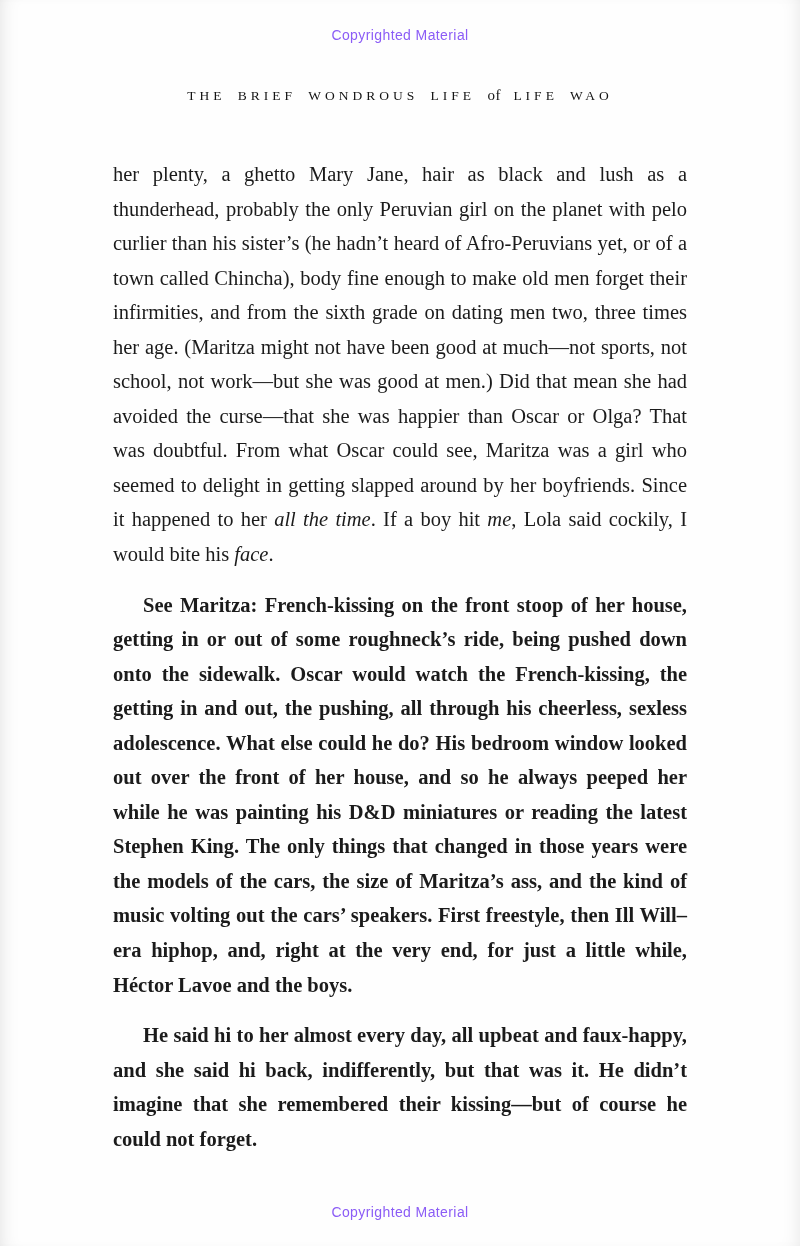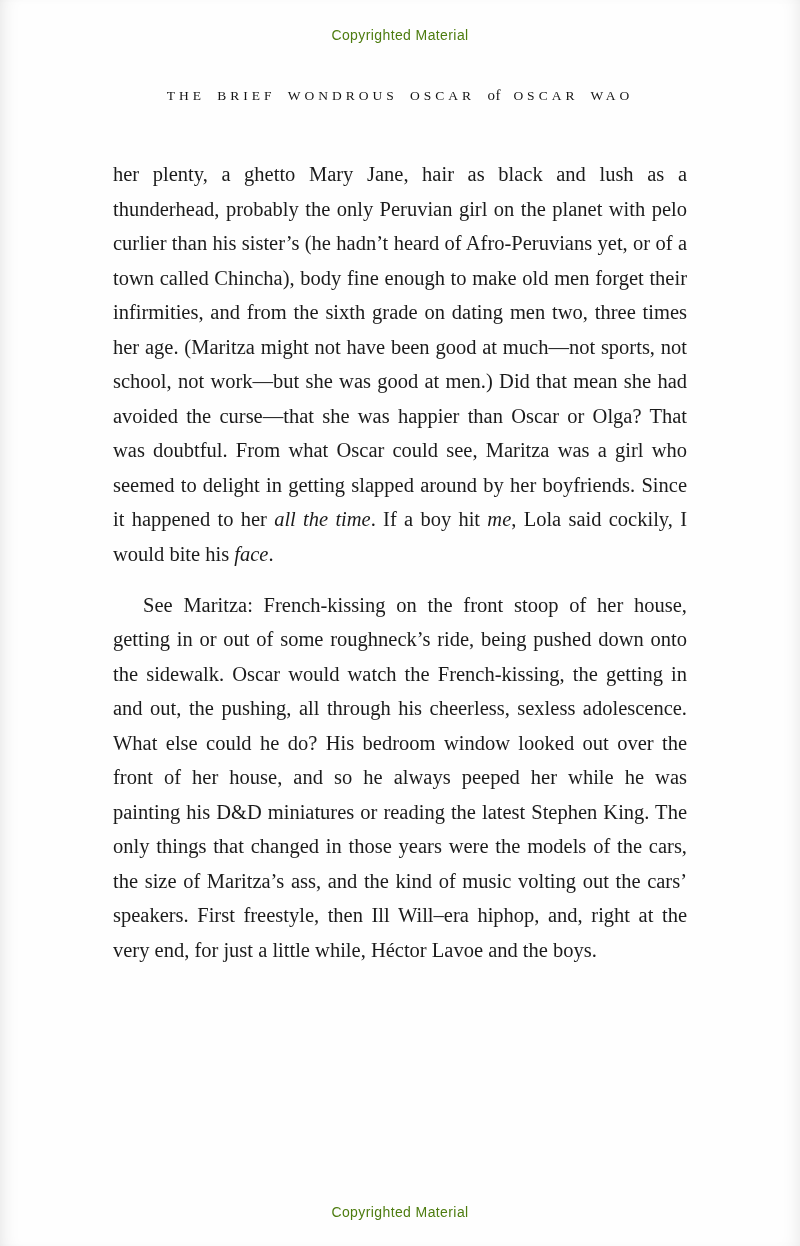--- a/index.html
+++ b/index.html
@@ -20,21 +20,21 @@
     box-sizing: border-box;
   }
   .copyright-notice {
     position: absolute;
     left: 0;
     width: 100%;
     text-align: center;
     font-family: "Liberation Sans", sans-serif;
     font-size: 14px;
     letter-spacing: 0.4px;
-    color: #4d7c0f;
+    color: #8b5cf6;
   }
   .copyright-notice.top { top: 27px; }
   .copyright-notice.bottom { bottom: 26px; }
 
   .running-header {
     position: absolute;
     top: 86px;
     left: 0;
     width: 100%;
     text-align: center;
@@ -59,31 +59,32 @@
     width: 606px;
     font-size: 20.5px;
     line-height: 34.55px;
     text-align: justify;
     color: #1b1b1b;
   }
   .body-text p {
     margin: 16px;
     padding: 0;
   }
-  .body-text p.indent { text-indent: 30px; }
+  .body-text p.indent { text-indent: 30px; font-weight: bold; }
   .body-text p.no-indent { text-indent: 0; }
   .body-text .em { font-style: italic; }
 </style>
 </head>
 <body>
 
 <div class="book-page">
   <div class="copyright-notice top">Copyrighted Material</div>
 
-  <div class="running-header"><span class="caps">THE BRIEF WONDROUS OSCAR </span><span class="italic">of</span><span class="caps"> OSCAR WAO</span></div>
+  <div class="running-header"><span class="caps">THE BRIEF WONDROUS LIFE </span><span class="italic">of</span><span class="caps"> LIFE WAO</span></div>
 
   <div class="body-text">
       <p class="no-indent"><span>her plenty, a ghetto Mary Jane, hair as black and lush as a thunderhead, probably the only Peruvian girl on the planet with pelo curlier than his sister’s (he hadn’t heard of Afro-Peruvians yet, or of a town called Chincha), body fine enough to make old men forget their infirmities, and from the sixth grade on dating men two, three times her age. (Maritza might not have been good at much—not sports, not school, not work—but she was good at men.) Did that mean she had avoided the curse—that she was happier than Oscar or Olga? That was doubtful. From what Oscar could see, Maritza was a girl who seemed to delight in getting slapped around by her boyfriends. Since it happened to her </span><span class="em">all the time</span><span>. If a boy hit </span><span class="em">me</span><span>, Lola said cockily, I would bite his </span><span class="em">face</span><span>.</span></p>
       <p class="indent"><span>See Maritza: French-kissing on the front stoop of her house, getting in or out of some roughneck’s ride, being pushed down onto the sidewalk. Oscar would watch the French-kissing, the getting in and out, the pushing, all through his cheerless, sexless adolescence. What else could he do? His bedroom window looked out over the front of her house, and so he always peeped her while he was painting his D&amp;D miniatures or reading the latest Stephen King. The only things that changed in those years were the models of the cars, the size of Maritza’s ass, and the kind of music volting out the cars’ speakers. First freestyle, then Ill Will–era hiphop, and, right at the very end, for just a little while, Héctor Lavoe and the boys.</span></p>
+      <p class="indent"><span>He said hi to her almost every day, all upbeat and faux-happy, and she said hi back, indifferently, but that was it. He didn’t imagine that she remembered their kissing—but of course he could not forget.</span></p>
     </div>
 
   <div class="copyright-notice bottom">Copyrighted Material</div>
 </div>
 
 </body></html>

